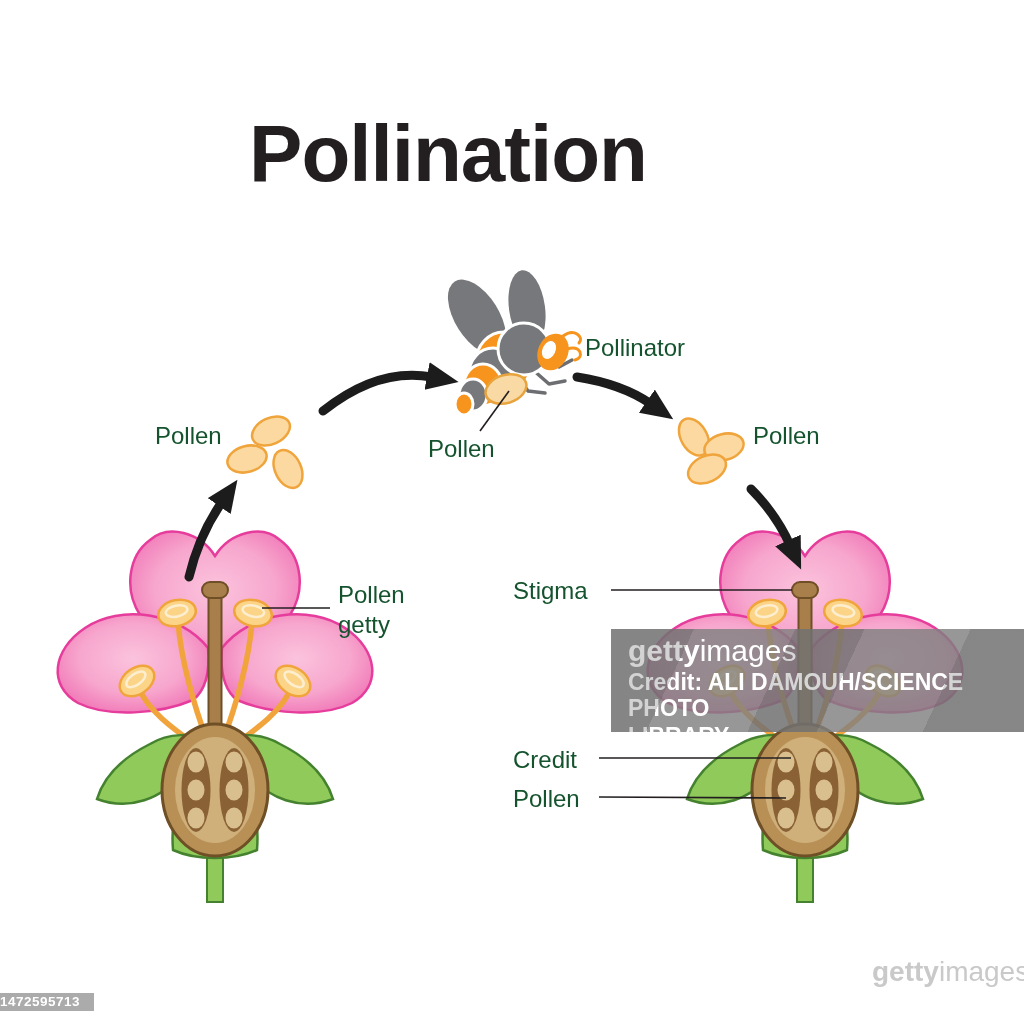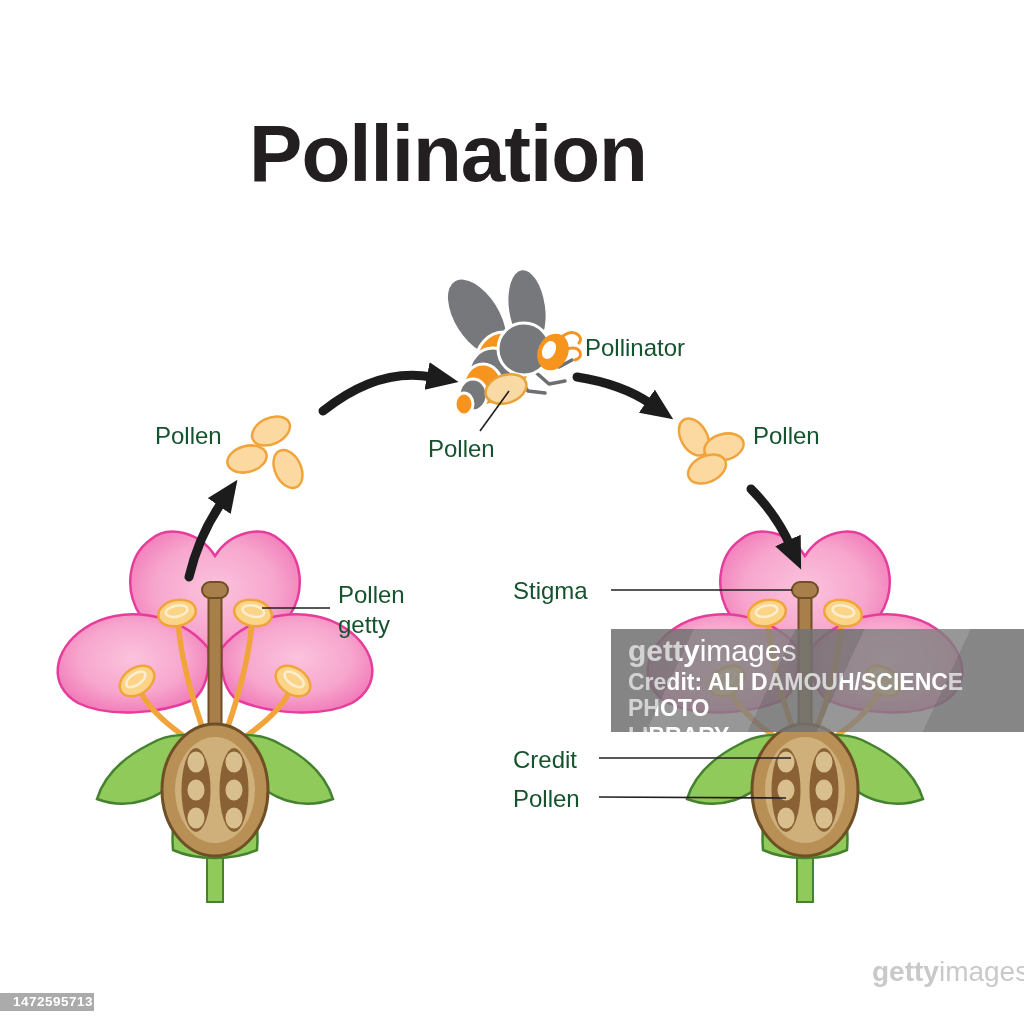--- a/index.html
+++ b/index.html
@@ -15,21 +15,21 @@
            overflow:hidden;}
   #wm-band::before{content:"";position:absolute;left:0;top:0;width:100%;height:100%;
            background:
              linear-gradient(115deg, rgba(80,80,80,0.25) 0 18%, rgba(0,0,0,0) 18% 40%, rgba(70,70,70,0.22) 40% 55%, rgba(0,0,0,0) 55% 78%, rgba(85,85,85,0.25) 78% 100%);}
   .wm-brand{font-size:30px;line-height:32px;}
   .wm-brand .b{font-weight:bold;}
   .wm-credit{font-size:23px;font-weight:bold;line-height:26px;margin-top:2px;}
   
   #id-badge{position:absolute;z-index:3;left:0;top:993px;width:94px;height:18px;
             background:#ababab;color:#ffffff;font-size:13.5px;font-weight:bold;
-            line-height:18px;padding-left:13px;box-sizing:border-box;letter-spacing:0.5px;}
+            line-height:18px;box-sizing:border-box;letter-spacing:0.5px;}
   
   #wm-corner{position:absolute;z-index:3;left:872px;top:956px;font-size:28px;color:#c9c9c9;}
   #wm-corner .b{font-weight:bold;}
   .two-line{line-height:1.25;}
 </style>
 </head>
 <body>
 
 <div id="canvas">
 

